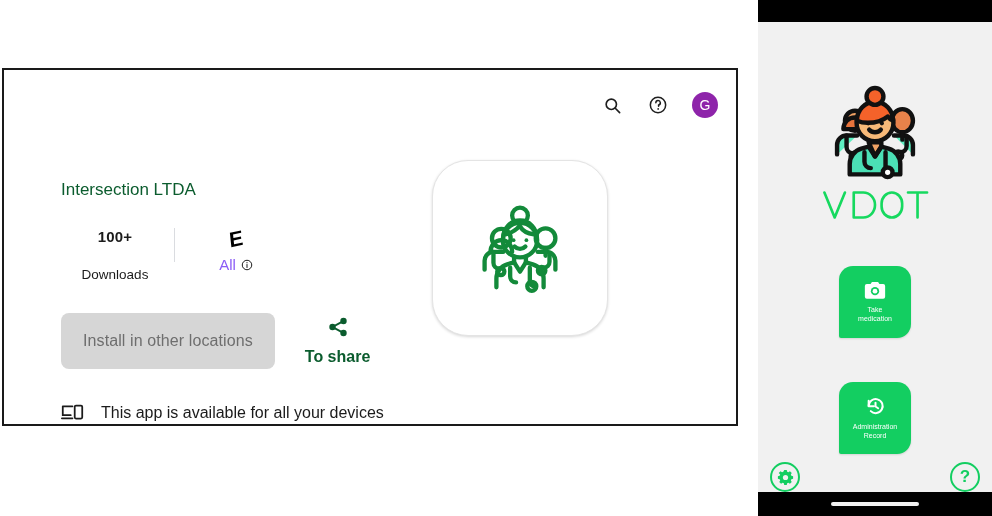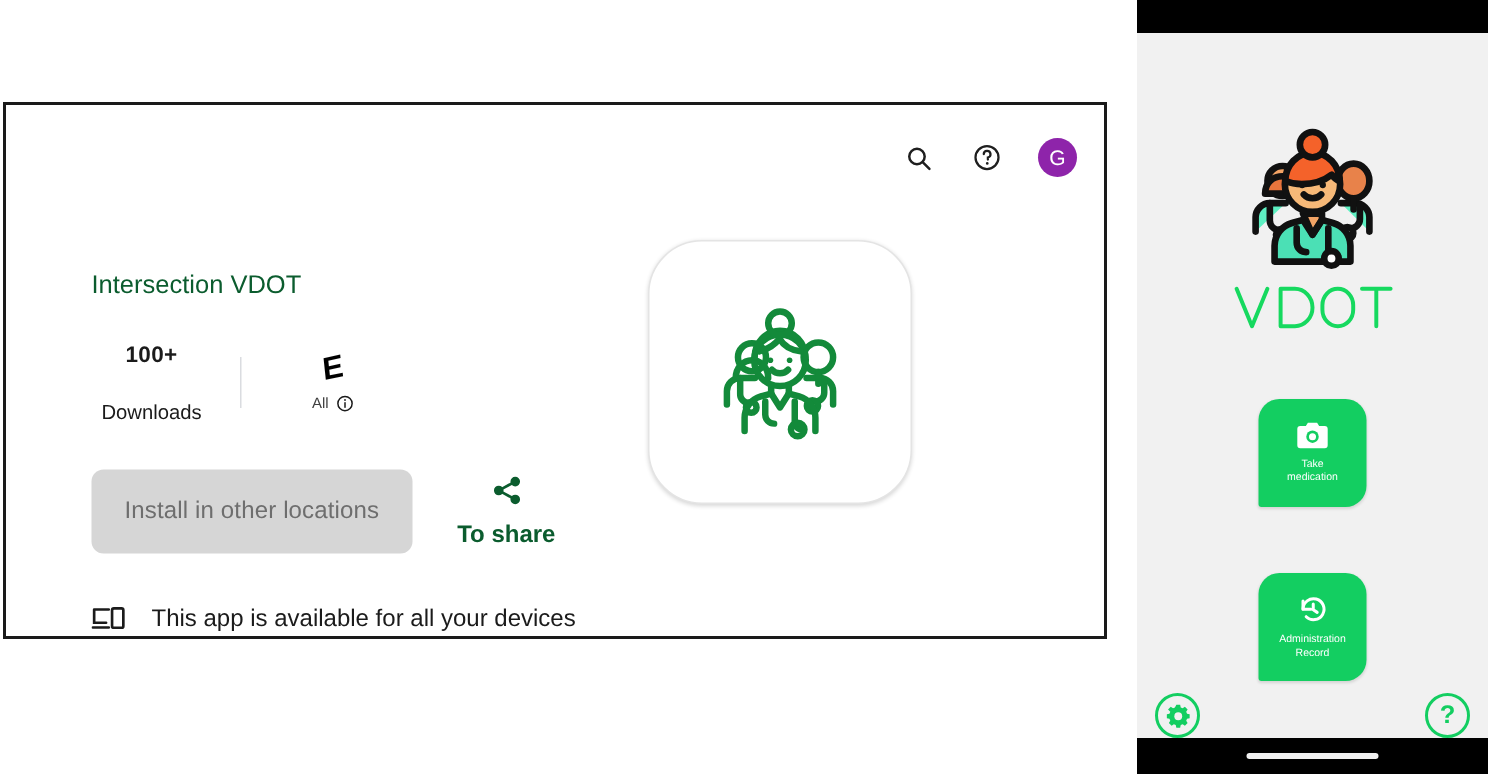--- a/index.html
+++ b/index.html
@@ -43,40 +43,40 @@
     letter-spacing: -1px; color: #111;
     line-height: 1;
   }
   .dev-name {
     position: absolute; left: 57px; top: 110px;
     font-size: 17px; font-weight: 500; color: #0b5c2e;
   }
 
   
   .stats {
-    position: absolute; left: 54px; top: 158px;
-    display: flex; align-items: center;
+    position: absolute; left: 68px; top: 158px;
+    display: flex; align-items: flex-start;
   }
   .stat {
     display: flex; flex-direction: column; align-items: center;
     min-width: 86px;
   }
   .stat-value { font-size: 15px; font-weight: 700; color: #1b1b1b; letter-spacing:.2px; }
   .stat-label { font-size: 13.5px; color: #1b1b1b; margin-top: 22px; }
   .stat-divider {
     width: 1px; height: 34px; background: #dadce0; margin: 0 18px 0 16px;
   }
   .rating-badge {
     font-size: 21px; font-weight: 800; color: #000;
     transform: rotate(-12deg) skewX(-6deg);
     line-height: 1;
     font-family: "Liberation Sans", sans-serif;
   }
   .rating-row { display:flex; align-items:center; gap:5px; margin-top: 7px; }
-  .rating-row .rl { font-size: 10px; color: #404040; }
+  .rating-row .rl { font-size: 15px; color: #8b5cf6; }
 
   
   .action-row {
     position: absolute; left: 57px; top: 243px;
     display: flex; align-items: center;
   }
   .install-btn {
     background: #d6d6d6;
     color: #6e6e6e;
     border: none;
@@ -184,21 +184,21 @@
           <circle cx="12" cy="12" r="9.2"></circle>
           <path d="M9.4 9.3a2.7 2.7 0 1 1 3.3 2.7v1.6" stroke-linecap="round"></path>
           <circle cx="12.2" cy="16.7" r="1.05" fill="currentColor" stroke="none"></circle>
         </svg>
       </div>
       <div class="avatar">
         <span>G</span>
       </div>
     </div>
 
-    <div class="dev-name">Intersection VDOT</div>
+    <div class="dev-name">Intersection LTDA</div>
 
     <div class="stats">
       <div class="stat">
         <div class="stat-value">100+</div>
         <div class="stat-label">Downloads</div>
       </div>
       <div class="stat-divider"></div>
       <div class="stat">
         <div class="rating-badge">E</div>
         <div class="rating-row">

